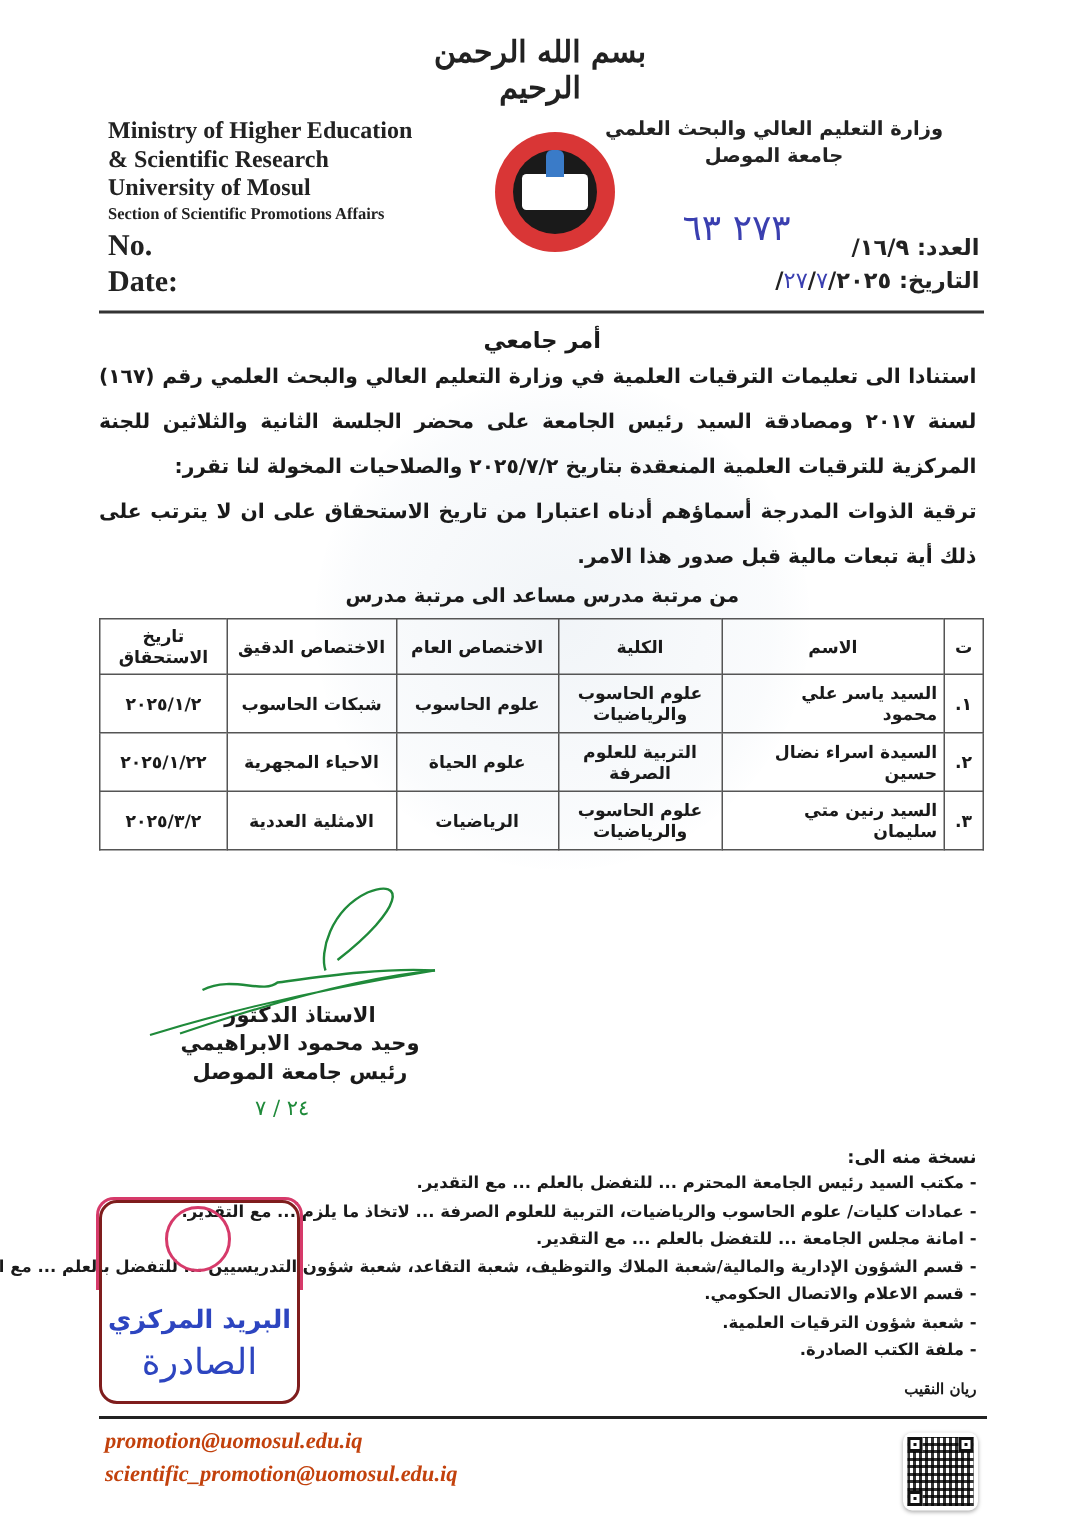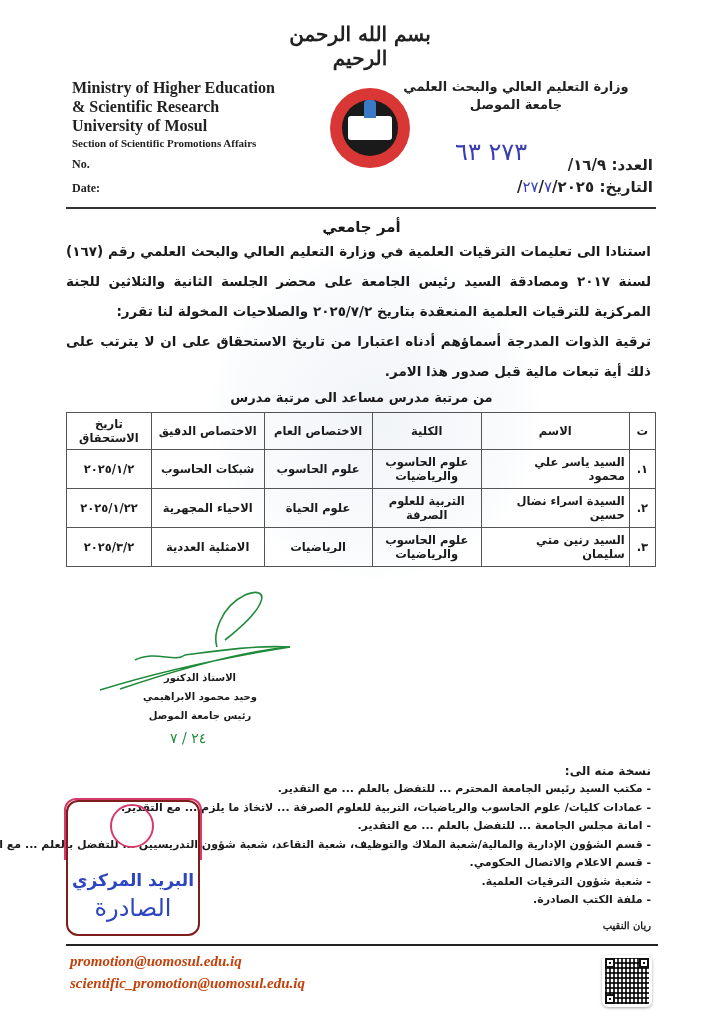--- a/index.html
+++ b/index.html
@@ -14,21 +14,21 @@
   .basmala {
     position:absolute; left:270px; top:22px; width:180px; height:42px;
     font-family:"DejaVu Serif", serif; font-size:20px; text-align:center; direction:rtl; color:#222;
     font-weight:bold; letter-spacing:1px;
   }
   .en-head {
     position:absolute; left:72px; top:78px; font-family:"Liberation Serif", serif; font-weight:bold; color:#222;
   }
   .en-head .big { font-size:16px; line-height:19px; }
   .en-head .small { font-size:11px; line-height:16px; }
-  .en-head .nd { font-size:12px; line-height:22px; margin-top:2px; }
+  .en-head .nd { font-size:20px; line-height:22px; margin-top:2px; }
   .logo {
     position:absolute; left:330px; top:88px; width:80px; height:80px; border-radius:50%;
     background:#d93636; display:flex; align-items:center; justify-content:center;
   }
   .logo-inner { width:56px; height:56px; border-radius:50%; background:#1a1a1a; display:flex; align-items:center; justify-content:center; }
   .logo-book { width:44px; height:24px; background:#fff; border-radius:3px; position:relative; }
   .logo-tower { position:absolute; left:16px; top:-16px; width:12px; height:18px; background:#3a7bc8; border-radius:4px 4px 0 0; }
   .ar-head {
     position:absolute; right:72px; top:78px; width:270px; text-align:center; direction:rtl;
     font-weight:bold; font-size:13px; line-height:18px; color:#222;
@@ -43,21 +43,21 @@
   table.promo {
     position:absolute; left:66px; top:412px; width:590px; border-collapse:collapse; direction:rtl;
     font-weight:bold; font-size:11.5px;
   }
   table.promo th, table.promo td { border:1px solid #555; text-align:center; padding:2px 4px; height:34px; }
   table.promo th { height:32px; }
   table.promo td.num { width:18px; }
   table.promo td.name { text-align:right;padding-left:20px; }
   .sig {
     position:absolute; left:110px; top:668px; width:180px; text-align:center; direction:rtl;
-    font-weight:bold; font-size:10px; line-height:19px;
+    font-weight:bold; font-size:14px; line-height:19px;
   }
   .sig-date { position:absolute; left:170px; top:730px; color:#1f8a3a; font-size:14px; font-family:"DejaVu Serif", serif; }
   .sig-svg { position:absolute; left:95px; top:585px; }
   .copies-title { position:absolute; right:72px; top:764px; direction:rtl; font-weight:bold; font-size:12px; }
   .copies { position:absolute; right:72px; top:780px; direction:rtl; font-weight:bold; font-size:11px; line-height:18.5px; list-style:none; margin:0; padding:0; text-align:right; }
   .typist { position:absolute; right:72px; top:920px; direction:rtl; font-size:10px; font-weight:bold; font-family:"DejaVu Serif", serif; }
   .stamp {
     position:absolute; left:66px; top:800px; width:130px; height:132px; border:2px solid #7f1d1d; border-radius:12px;
     direction:rtl; text-align:center; color:#2d45c0;
   }

